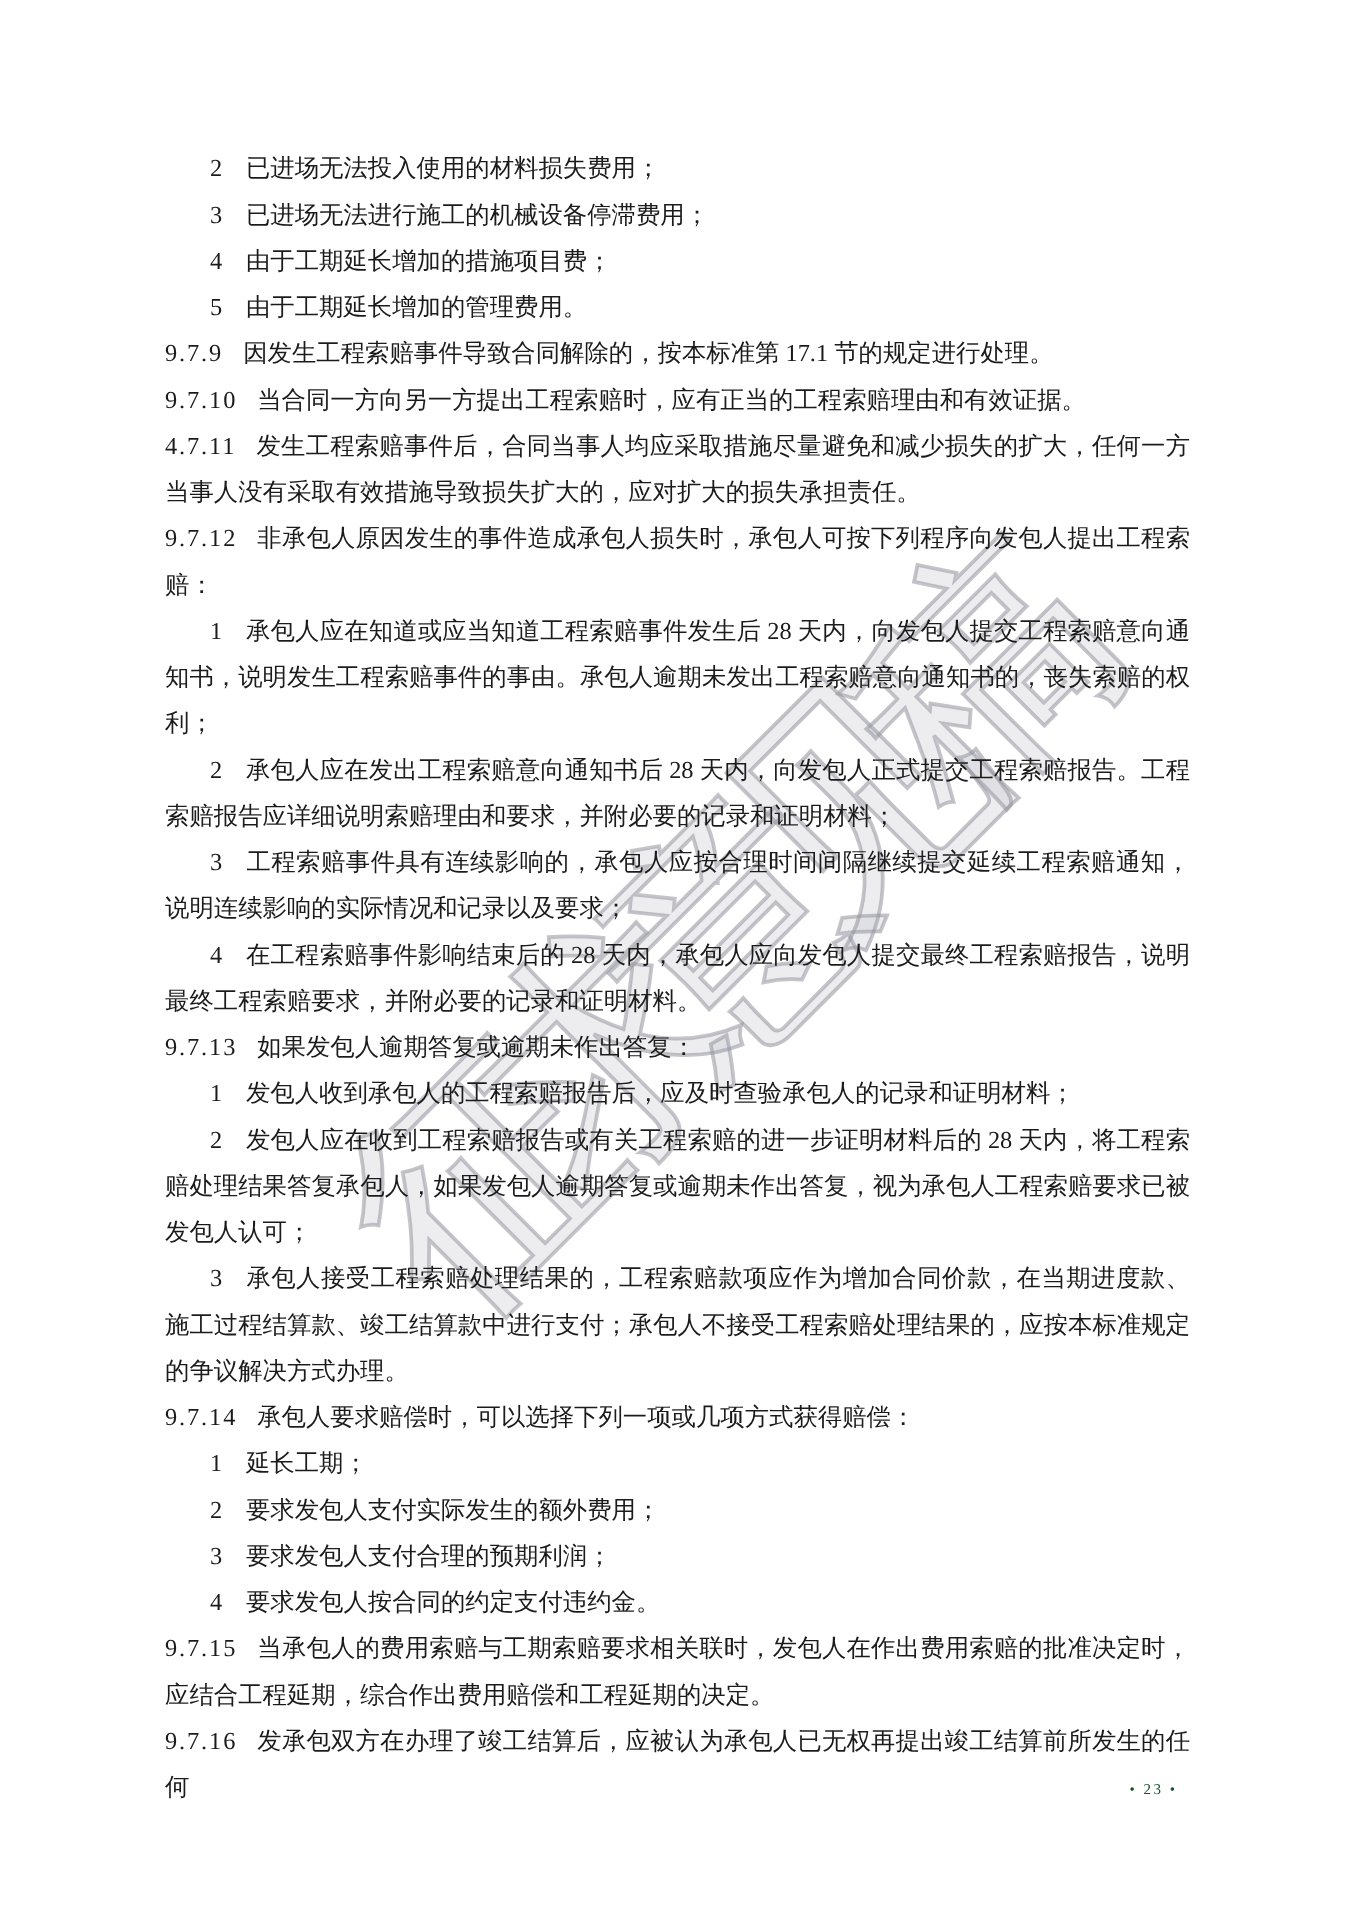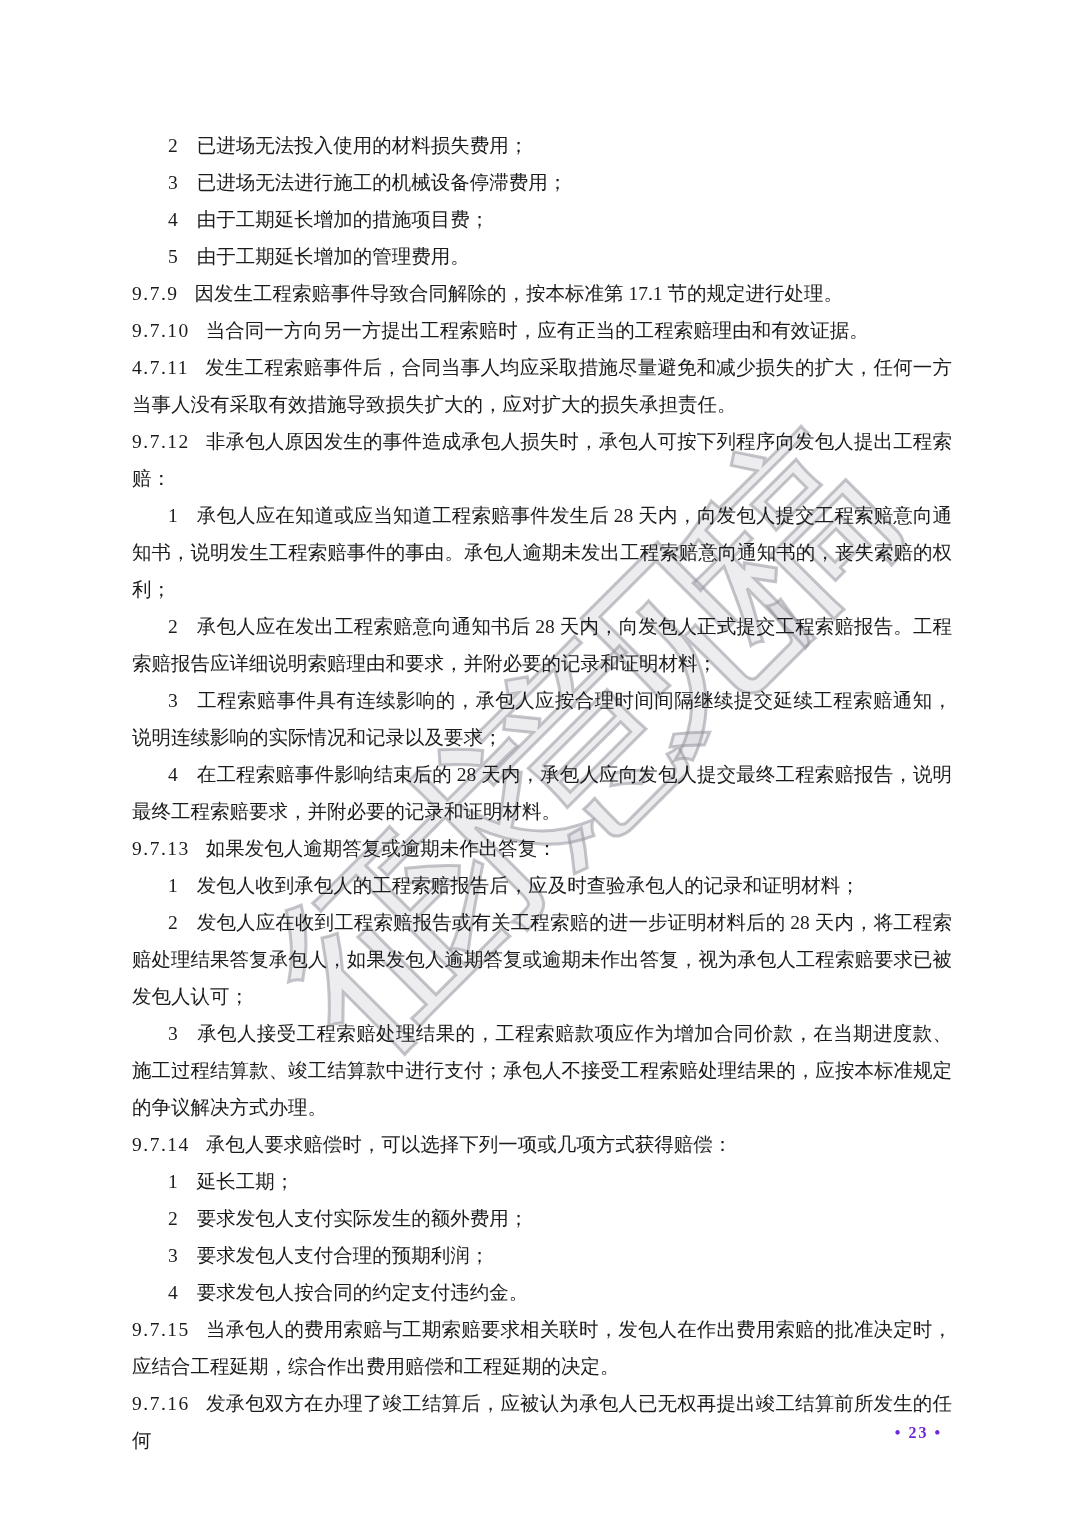--- a/index.html
+++ b/index.html
@@ -28,21 +28,21 @@
     white-space: nowrap;
     color: rgba(195, 195, 202, 0.30);
     -webkit-text-stroke: 3px rgba(148, 148, 158, 0.55);
     z-index: 1;
     pointer-events: none;
     font-weight: 400;
   }
   .content {
     position: absolute;
     left: 132px;
-    top: 127px;
+    top: 117px;
     width: 820px;
     z-index: 2;
   }
   .para {
     margin: 0;
     font-size: 19.5px;
     line-height: 37px;
     color: #1b1b1b;
     text-align: justify;
     text-align-last: left;
@@ -55,25 +55,24 @@
     text-indent: 36px;
   }
   .para.listitem .num {
     letter-spacing: 0;
     margin-right: 19px;
   }
   .page-number {
     position: absolute;
     top: 1424px;
     right: 138px;
-    font-size: 16px;
-    color: #6d28d9;
+    font-size: 12px;
+    color: #14532d;
     letter-spacing: 2px;
     z-index: 2;
-    font-weight: bold;
   }
 </style>
 </head>
 <body>
 
 <div class="page">
   <div class="watermark">征求意见稿</div>
 
   <main class="content" id="content">
       <p class="para listitem"><span class="num">2</span><span class="txt">已进场无法投入使用的材料损失费用；</span></p>

